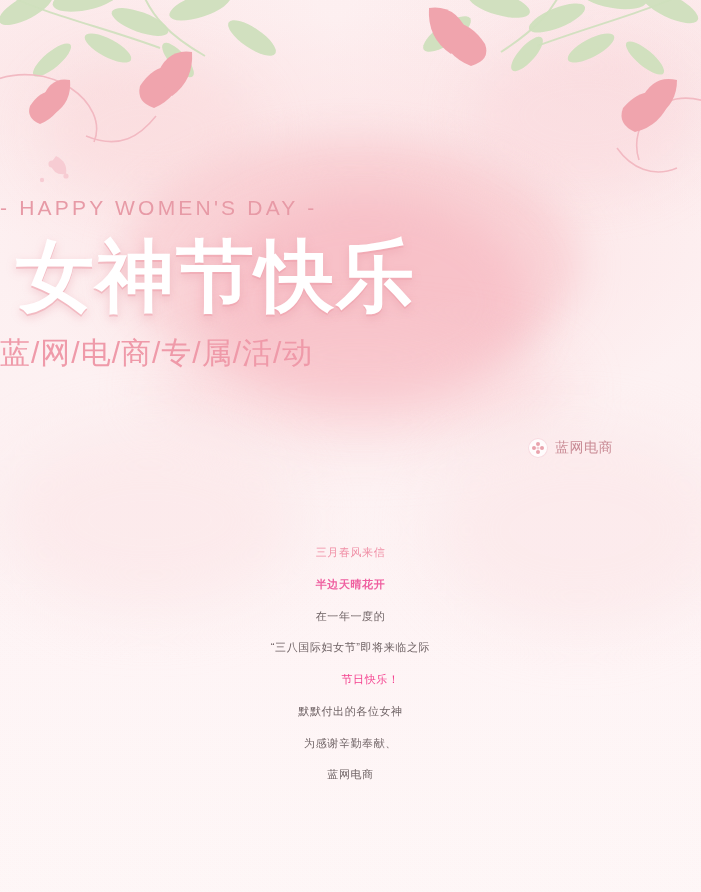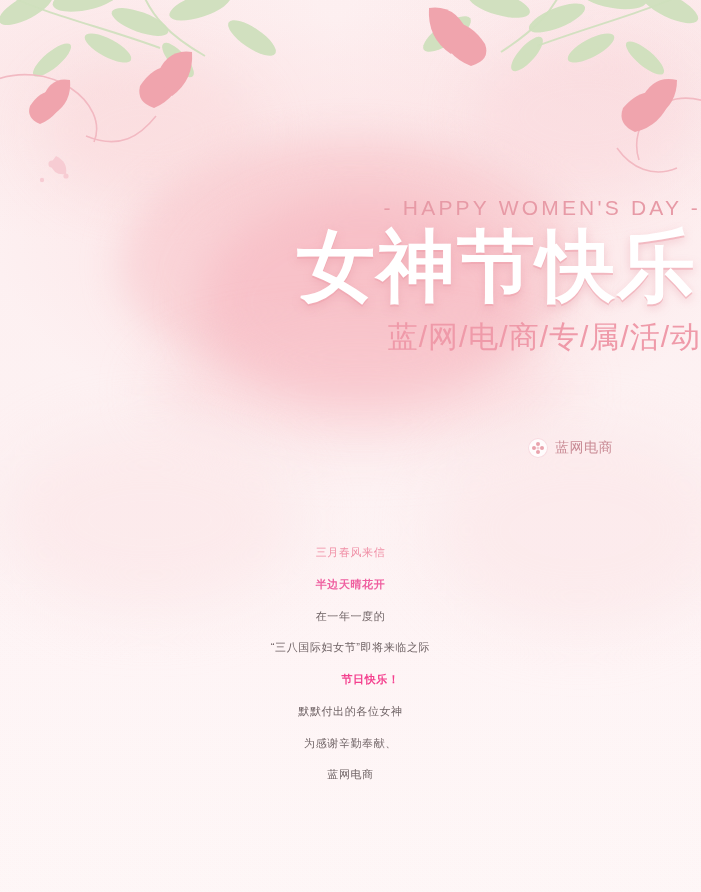--- a/index.html
+++ b/index.html
@@ -40,36 +40,36 @@
   
   .leafsvg { position: absolute; pointer-events: none; }
   .topleft  { left: -10px; top: -14px; }
   .topright { right: -6px; top: -18px; }
 
   
   .headline {
     position: absolute;
     left: 0; right: 0;
     top: 196px;
-    text-align: right;
+    text-align: left;
   }
   .eyebrow {
     font-size: 21px;
     letter-spacing: 3.2px;
     color: #e79aa6;
     font-weight: 400;
     margin: 0 0 6px 0;
   }
   .maintitle {
     font-size: 78px;
     line-height: 1.04;
     font-weight: 700;
     letter-spacing: 2px;
     color: #ffffff;
-    margin: 4px;
+    margin: 16px;
     text-shadow:
       0 2px 0 rgba(238,160,172,0.55),
       0 4px 10px rgba(226,140,155,0.35);
   }
   .subtitle {
     margin: 10px 0 0 0;
     font-size: 30px;
     letter-spacing: 1px;
     color: #ef9aa9;
     font-weight: 500;
@@ -106,21 +106,21 @@
   }
   .copy p {
     margin: 0 0 18px 0;
     font-size: 11px;
     line-height: 1.25;
     color: #8a7a7c;
     letter-spacing: 0.6px;
   }
   .copy p.pink  { color: #f08fa6; }
   .copy p.magenta { color: #ef5fa0; font-weight: 600; }
-  .copy p.hot   { color: #f4418f; font-weight: 700; padding-left: 40px; }
+  .copy p.hot   { color: #f4418f; font-weight: 400; padding-left: 40px; }
   .copy p.dark  { color: #6f6365; margin-top: 12px; }
 </style>
 </head>
 <body>
 
 <div class="poster">
 
   <div class="blotch b4"></div>
   <div class="blotch b5"></div>
   <div class="blotch b1"></div>

